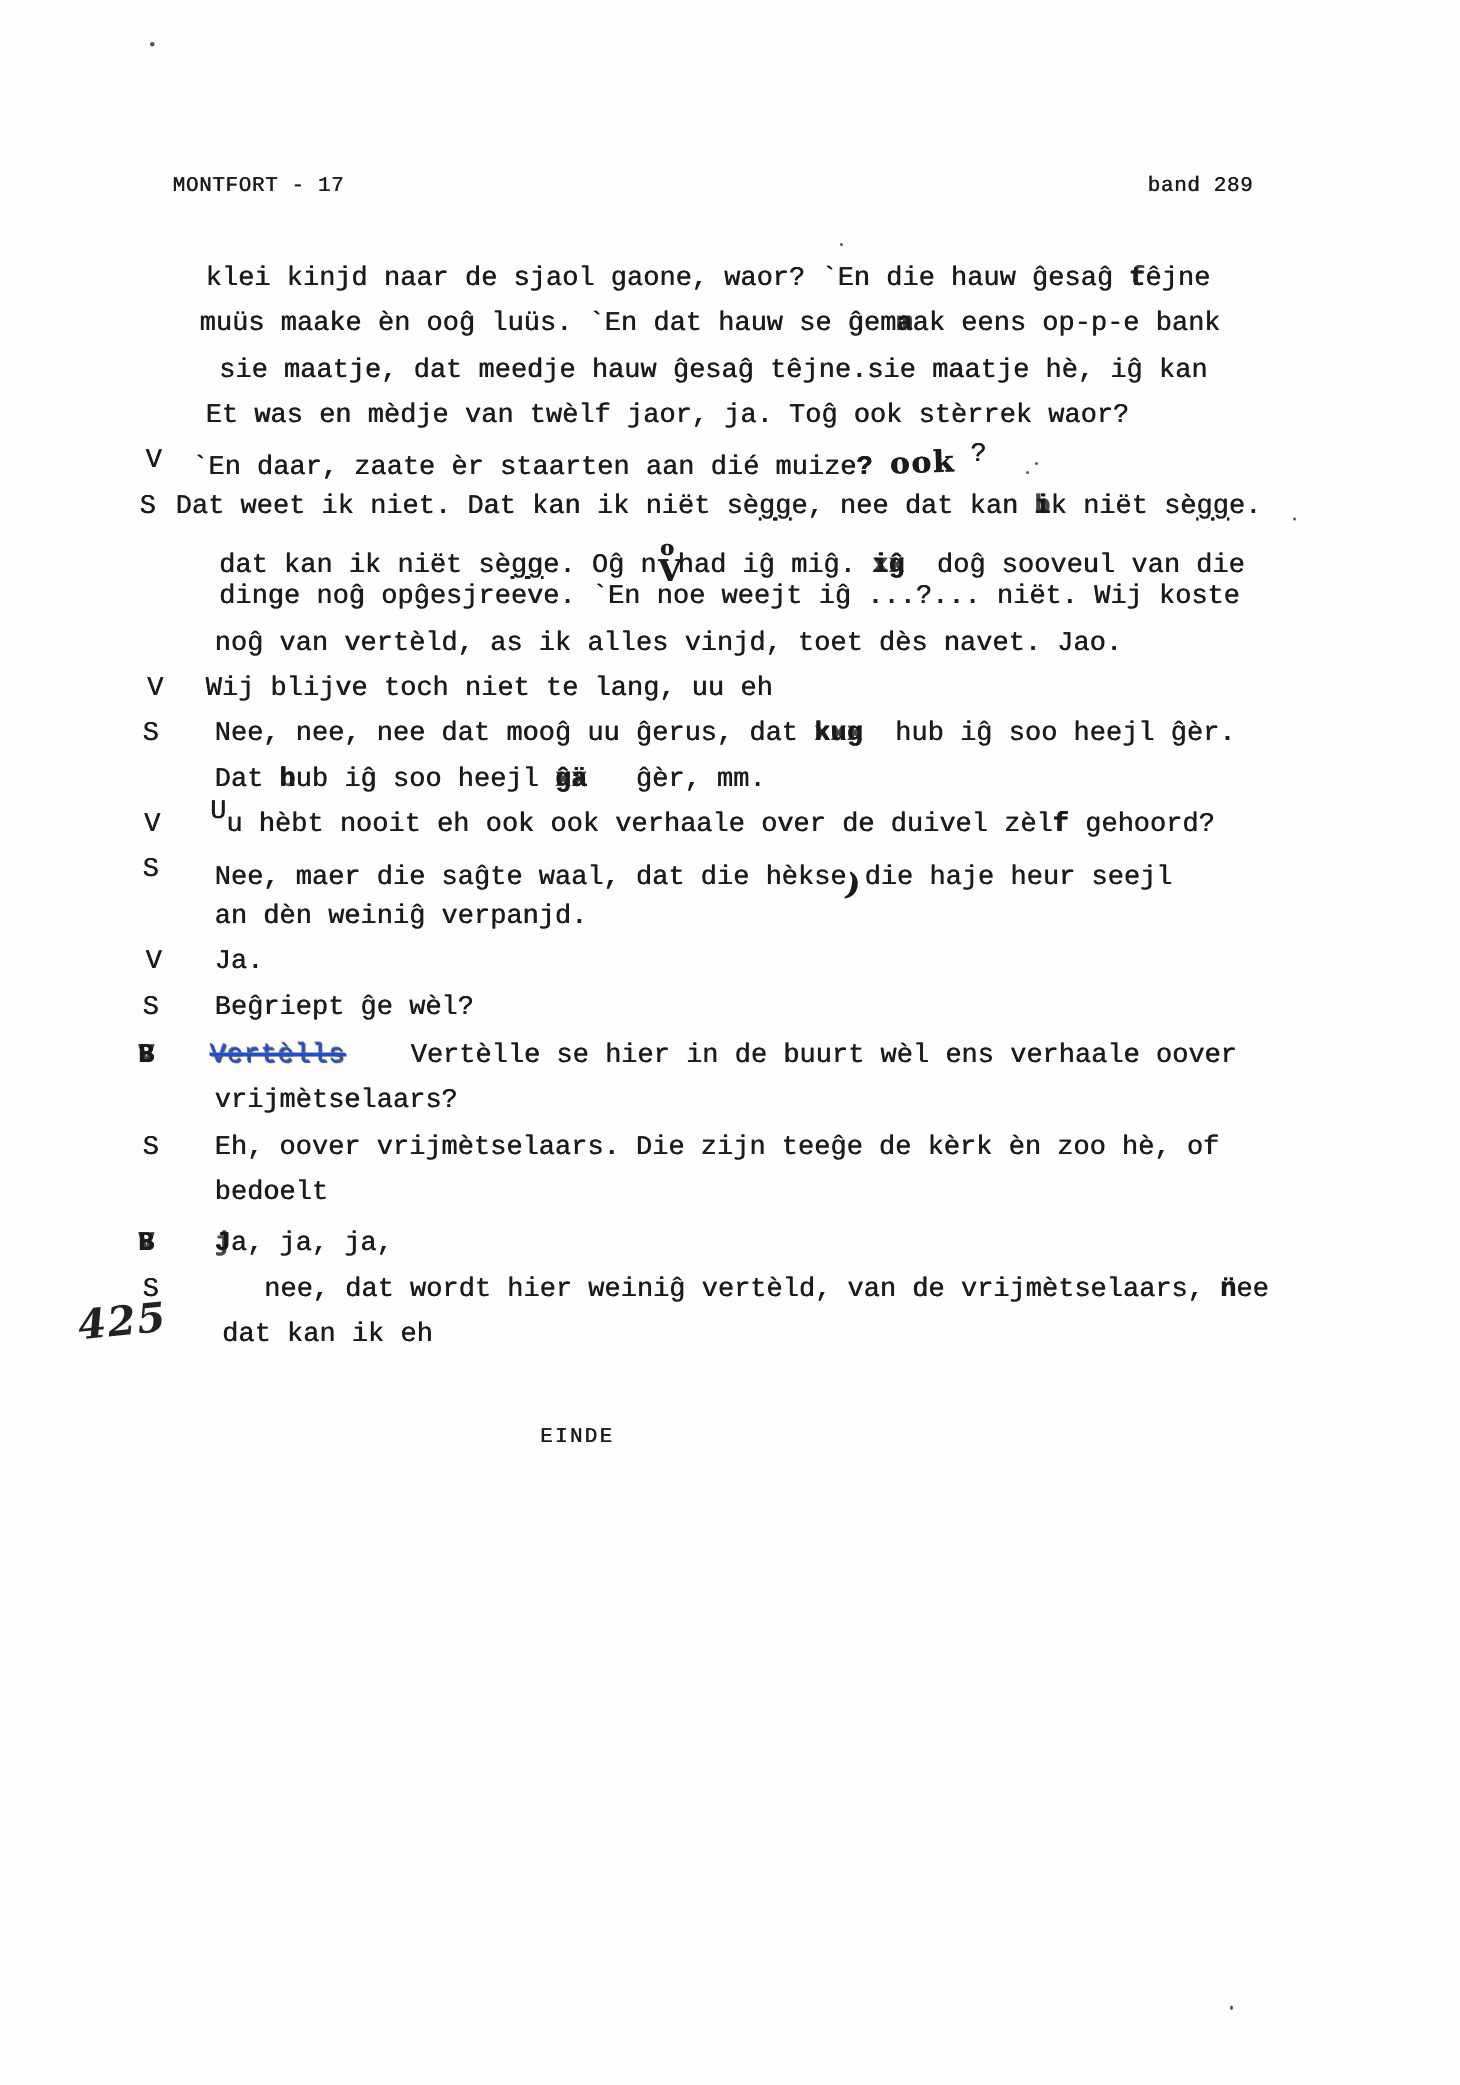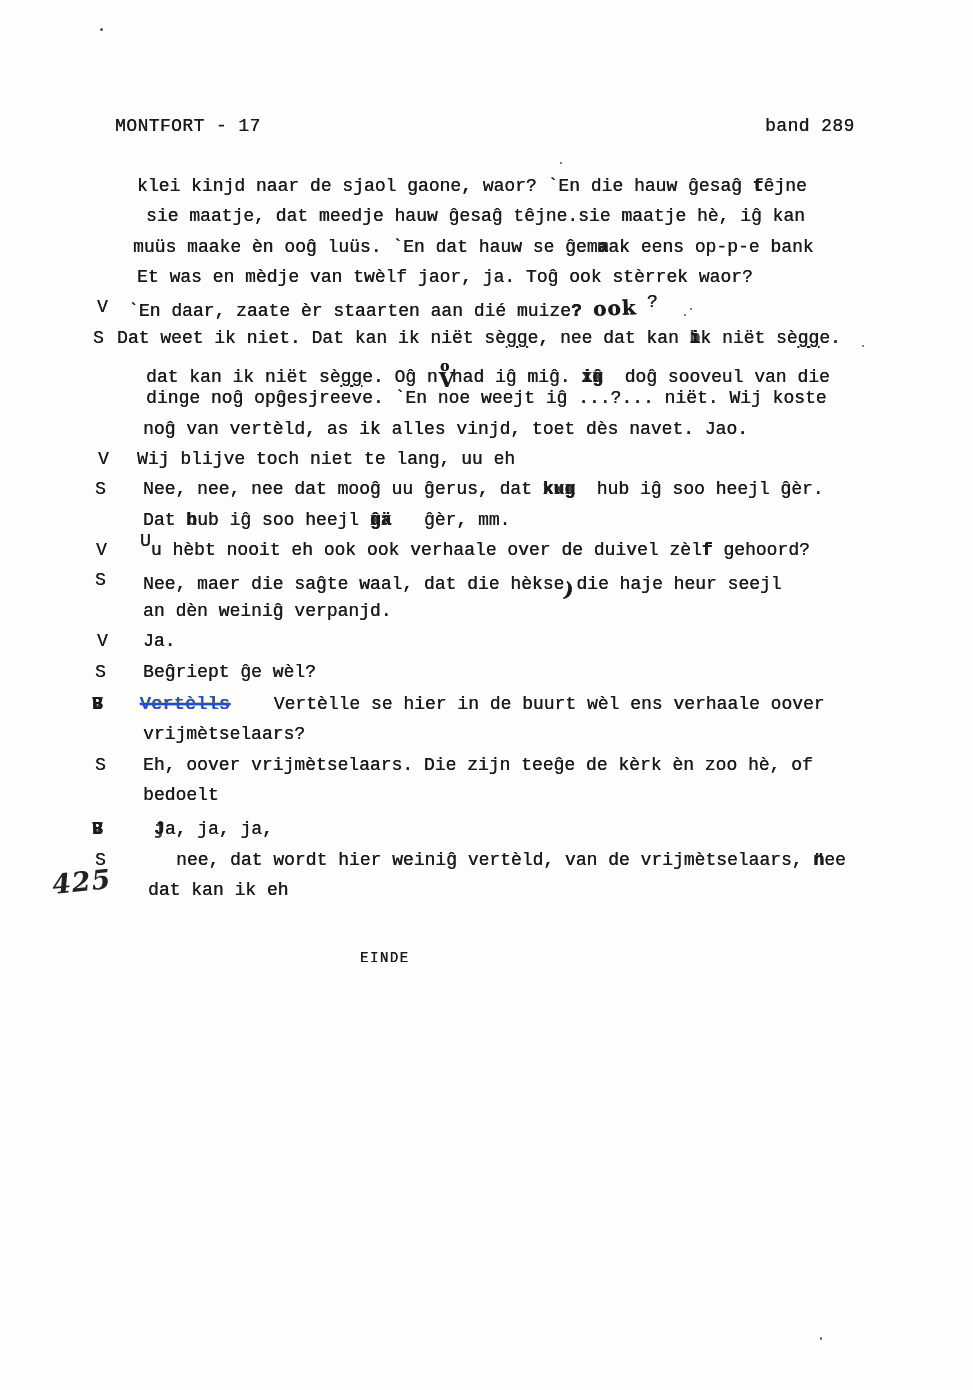--- a/index.html
+++ b/index.html
@@ -8,21 +8,21 @@
     background:#ffffff;
     font-family:"Liberation Mono",monospace;
     overflow:hidden;
   }
   .page{
     position:absolute;inset:0;background:#fdfdfc;color:#1b1b1b;
   }
   
   .ink{ text-shadow:0.35px 0 0 currentColor; }
 
-  .hdr{position:absolute;top:116px;font-size:18px;letter-spacing:0.4px;}
+  .hdr{position:absolute;top:116px;font-size:14px;letter-spacing:0.4px;}
   #hdr-left{left:115px;}
   #hdr-right{left:765px;}
 
   #transcript{position:absolute;top:176px;left:0;width:794px;}
   .line{position:relative;height:30.35px;white-space:pre;font-size:18px;}
   .sp{position:absolute;top:0;}
   .txt{position:absolute;top:0;}
 
   
   .s-ov{position:relative;display:inline-block;font-weight:700;}
@@ -78,41 +78,41 @@
 <body>
 
 <div class="page">
 
   <div class="hdr ink" id="hdr-left">MONTFORT - 17</div>
 
   <div class="hdr ink" id="hdr-right">band 289</div>
 
   <div id="transcript" class="ink">
       <div class="line"><span class="txt" style="left: 137px;"><span>klei kinjd naar de sjaol gaone, waor? `En die hauw ĝesaĝ </span><span class="s-ov" data-o="f">t</span><span>êjne</span></span></div>
+      <div class="line"><span class="txt" style="left: 133px;"><span>muüs maake èn ooĝ luüs. `En dat hauw se ĝem</span><span class="s-ov" data-o="m">a</span><span>ak eens op-p-e bank</span></span></div>
       <div class="line"><span class="txt" style="left: 146px;"><span>sie maatje, dat meedje hauw ĝesaĝ têjne.sie maatje hè, iĝ kan</span></span></div>
-      <div class="line"><span class="txt" style="left: 133px;"><span>muüs maake èn ooĝ luüs. `En dat hauw se ĝem</span><span class="s-ov" data-o="m">a</span><span>ak eens op-p-e bank</span></span></div>
       <div class="line"><span class="txt" style="left: 137px;"><span>Et was en mèdje van twèlf jaor, ja. Toĝ ook stèrrek waor?</span></span></div>
       <div class="line"><span class="sp" style="left: 97px;"><span>V</span></span><span class="txt" style="left: 128px;"><span>`En daar, zaate èr staarten aan dié muize</span><span class="s-ov" data-o="?">?</span><span> </span><span class="s-hw">ook</span><span> </span><span class="s-sup">?</span></span></div>
       <div class="line"><span class="sp" style="left: 93px;"><span>S</span></span><span class="txt" style="left: 117px;"><span>Dat weet ik niet. Dat kan ik niët sè</span><span class="s-u">gg</span><span>e, nee dat kan </span><span class="s-ov" data-o="b">i</span><span>k niët sè</span><span class="s-u">gg</span><span>e.</span></span></div>
       <div class="line"><span class="txt" style="left: 146px;"><span>dat kan ik niët sè</span><span class="s-u">gg</span><span>e. Oĝ n</span><span class="s-ins">o</span><span>had iĝ miĝ. </span><span class="s-ov" data-o="x">i</span><span class="s-ov" data-o="x">ĝ</span><span>  doĝ sooveul van die</span></span></div>
       <div class="line"><span class="txt" style="left: 146px;"><span>dinge noĝ opĝesjreeve. `En noe weejt iĝ ...?... niët. Wij koste</span></span></div>
       <div class="line"><span class="txt" style="left: 143px;"><span>noĝ van vertèld, as ik alles vinjd, toet dès navet. Jao.</span></span></div>
       <div class="line"><span class="sp" style="left: 98px;"><span>V</span></span><span class="txt" style="left: 137px;"><span>Wij blijve toch niet te lang, uu eh</span></span></div>
       <div class="line"><span class="sp" style="left: 95px;"><span>S</span></span><span class="txt" style="left: 143px;"><span>Nee, nee, nee dat mooĝ uu ĝerus, dat </span><span class="s-ov" data-o="x">k</span><span class="s-ov" data-o="x">u</span><span class="s-ov" data-o="x">g</span><span>  hub iĝ soo heejl ĝèr.</span></span></div>
       <div class="line"><span class="txt" style="left: 143px;"><span>Dat </span><span class="s-ov" data-o="b">h</span><span>ub iĝ soo heejl </span><span class="s-ov" data-o="x">ĝ</span><span class="s-ov" data-o="x">ä</span><span>   ĝèr, mm.</span></span></div>
       <div class="line"><span class="sp" style="left: 96px;"><span>V</span></span><span class="txt" style="left: 140px;"><span class="s-sup">U</span><span>u hèbt nooit eh ook ook verhaale over de duivel zèl</span><span class="s-ov" data-o="f">f</span><span> gehoord?</span></span></div>
       <div class="line"><span class="sp" style="left: 95px;"><span>S</span></span><span class="txt" style="left: 143px;"><span>Nee, maer die saĝte waal, dat die hèkse</span><span class="s-hws">)</span><span>die haje heur seejl</span></span></div>
       <div class="line"><span class="txt" style="left: 143px;"><span>an dèn weiniĝ verpanjd.</span></span></div>
       <div class="line"><span class="sp" style="left: 97px;"><span>V</span></span><span class="txt" style="left: 143px;"><span>Ja.</span></span></div>
       <div class="line"><span class="sp" style="left: 95px;"><span>S</span></span><span class="txt" style="left: 143px;"><span>Beĝriept ĝe wèl?</span></span></div>
       <div class="line" style="margin-top: 2px;"><span class="sp" style="left: 92px;"><span class="s-ov" data-o="V">B</span></span><span class="txt" style="left: 140px;"><span class="s-xout">Vertèlls</span><span>    Vertèlle se hier in de buurt wèl ens verhaale oover</span></span></div>
       <div class="line"><span class="txt" style="left: 143px;"><span>vrijmètselaars?</span></span></div>
       <div class="line"><span class="sp" style="left: 95px;"><span>S</span></span><span class="txt" style="left: 143px;"><span>Eh, oover vrijmètselaars. Die zijn teeĝe de kèrk èn zoo hè, of</span></span></div>
       <div class="line"><span class="txt" style="left: 143px;"><span>bedoelt</span></span></div>
-      <div class="line" style="margin-top: 4px;"><span class="sp" style="left: 92px;"><span class="s-ov" data-o="V">B</span></span><span class="txt" style="left: 154px;"><span class="s-ov" data-o="j">J</span><span>a, ja, ja,</span></span></div>
+      <div class="line" style="margin-top: 4px;"><span class="sp" style="left: 92px;"><span class="s-ov" data-o="V">B</span></span><span class="txt" style="left: 143px;"><span class="s-ov" data-o="j">J</span><span>a, ja, ja,</span></span></div>
       <div class="line"><span class="sp" style="left: 95px;"><span>S</span></span><span class="txt" style="left: 148px; margin-left: 28px;"><span>nee, dat wordt hier weiniĝ vertèld, van de vrijmètselaars, </span><span class="s-ov" data-o="n">n̈</span><span>ee</span></span></div>
       <div class="line"><span class="txt" style="left: 148px;"><span>dat kan ik eh</span></span></div>
     </div>
 
   <div id="margin-note">425</div>
 
   <div id="einde" class="ink">EINDE</div>
 
   <div class="speck" style="left:684px;top:314px;width:2px;height:2px;"></div>
   <div class="speck" style="left:690px;top:308px;width:2px;height:2px;"></div>

